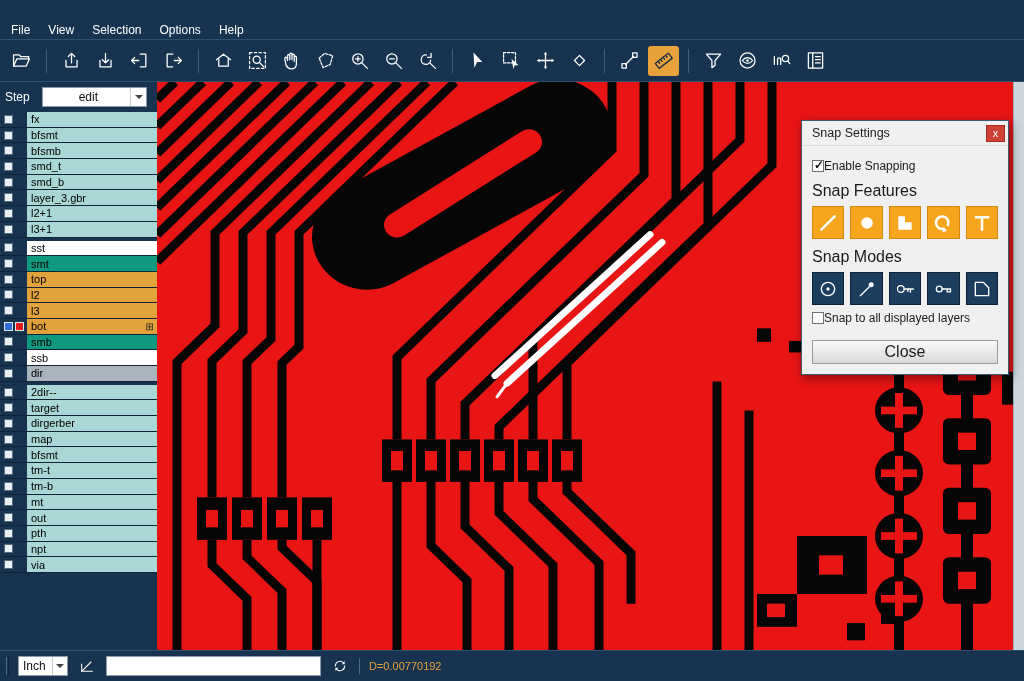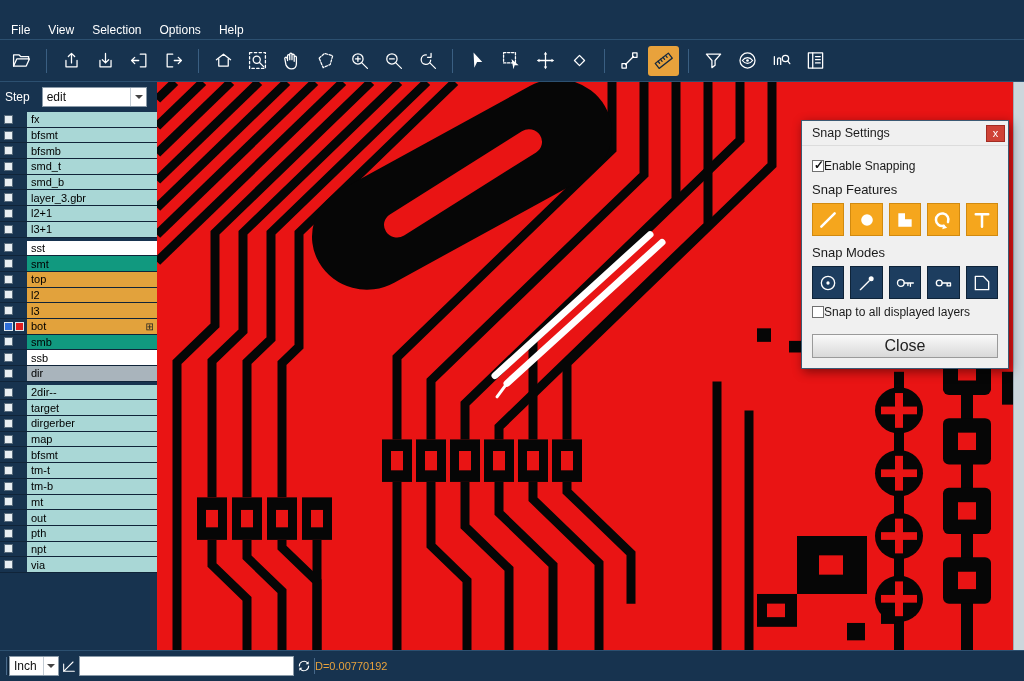--- a/index.html
+++ b/index.html
@@ -24,21 +24,21 @@
   .tb-btn svg{width:19px;height:19px;}
   .tb-btn.active{background:var(--accent-orange);color:#14293f;}
   .tb-sep{width:1px;height:24px;background:#3a5f82;margin:0 6px;}
 
   .tb-btn svg,.sd-btn svg,.sb-icon svg,.unit-combo svg{stroke:currentColor;fill:none;stroke-width:1.6;stroke-linecap:round;stroke-linejoin:round;}
   svg .f{fill:currentColor;stroke:none;}
 
   
   .main{flex:1;display:flex;min-height:0;border-top:1px solid var(--chrome-line);}
   .sidebar{width:157px;display:flex;flex-direction:column;background:var(--chrome-bg);}
-  .step-row{height:30px;display:flex;align-items:center;gap:12px;padding:0 10px 0 5px;color:#fff;font-size:12px;}
+  .step-row{height:30px;display:flex;align-items:center;gap:12px;padding:0 10px 0 5px;color:#fff;font-size:12px;text-align:center;}
   .combo{flex:1;height:20px;background:#fff;border:1px solid #8a9aa8;display:flex;align-items:center;font-size:12px;color:#111;}
   .combo .val{flex:1;padding-left:4px;}
   .combo .arrow{width:16px;align-self:stretch;border-left:1px solid #c3ccd4;display:flex;align-items:center;justify-content:center;}
   .combo .arrow::after{content:"";border:4px solid transparent;border-top-color:#444;margin-top:4px;}
 
   .layer-list{display:flex;flex-direction:column;border-radius:16px;}
   .layer-row{height:15.7px;display:flex;align-items:stretch;border-bottom:1px solid rgba(0,0,0,.28);}
   .layer-row.gap-after{margin-bottom:3px;}
   .cb-col{width:27px;display:flex;align-items:center;gap:2px;padding-left:4px;}
   .cb{width:9px;height:9px;background:#e9eff3;border:1px solid #5a6d7d;}
@@ -63,30 +63,30 @@
 
   
   .snap-dialog{position:absolute;top:38px;right:4px;width:208px;background:var(--dialog-bg);
                border:1px solid #3c5a74;box-shadow:2px 3px 10px rgba(0,0,0,.45);color:#1a1a1a;}
   .sd-title{height:25px;display:flex;align-items:center;padding-left:10px;font-size:12.5px;border-bottom:1px solid #dcdcdc;}
   .sd-close{margin-left:auto;width:19px;height:17px;background:#cf4236;color:#fff;display:flex;align-items:center;justify-content:center;font-size:11px;margin-right:3px;border:1px solid #a22c22;}
   .sd-body{padding:7px 10px 10px;}
   .checkbox-row{display:flex;align-items:center;margin:6px 0 4px;font-size:12px;}
   .checkbox{width:12px;height:12px;background:#fff;border:1px solid #707070;position:relative;flex:none;}
   .checkbox.checked::after{content:"\2713";position:absolute;top:-3px;left:1px;font-size:12px;font-weight:bold;color:#111;}
-  .sd-label{margin:9px 0 6px;font-size:13px;}
+  .sd-label{margin:9px 0 6px;font-size:16px;}
   .sd-row{display:flex;gap:6px;}
   .sd-btn{width:33px;height:33px;display:flex;align-items:center;justify-content:center;}
   .sd-btn svg{width:20px;height:20px;}
   .sd-btn.feature{background:#f5a61d;border:1px solid #d18a10;color:#fff;}
   .sd-btn.mode{background:#1d3d5f;border:1px solid #0e2338;color:#fff;}
   .sd-close-btn{margin-top:11px;width:100%;height:24px;background:linear-gradient(#fafafa,#d9d9d9);border:1px solid #9a9a9a;font-size:16px;font-family:inherit;color:#222;}
 
   
-  .statusbar{height:31px;display:flex;align-items:center;padding:0 10px 0 6px;
+  .statusbar{height:31px;display:flex;align-items:center;gap:9px;padding:0 10px 0 6px;
              background:var(--chrome-bg);border-top:1px solid var(--chrome-line);color:#fff;font-size:12px;}
   .grip{width:3px;height:18px;border-left:1px solid #4a6b8c;border-right:1px solid #0e2236;}
   .unit-combo{width:50px;height:20px;background:#fff;border:1px solid #8a9aa8;display:flex;align-items:center;font-size:12px;color:#111;}
   .unit-combo .val{flex:1;padding-left:4px;}
   .unit-combo .arrow{width:15px;align-self:stretch;border-left:1px solid #c3ccd4;display:flex;align-items:center;justify-content:center;}
   .unit-combo .arrow::after{content:"";border:4px solid transparent;border-top-color:#444;margin-top:4px;}
   .sb-icon{width:20px;height:20px;display:flex;align-items:center;justify-content:center;color:#fff;}
   .sb-icon svg{width:16px;height:16px;}
   .sb-input{width:215px;height:20px;background:#fff;border:1px solid #8a9aa8;font-size:12px;padding:0 4px;font-family:inherit;}
   .sb-sep{width:1px;height:16px;background:#46688a;}

